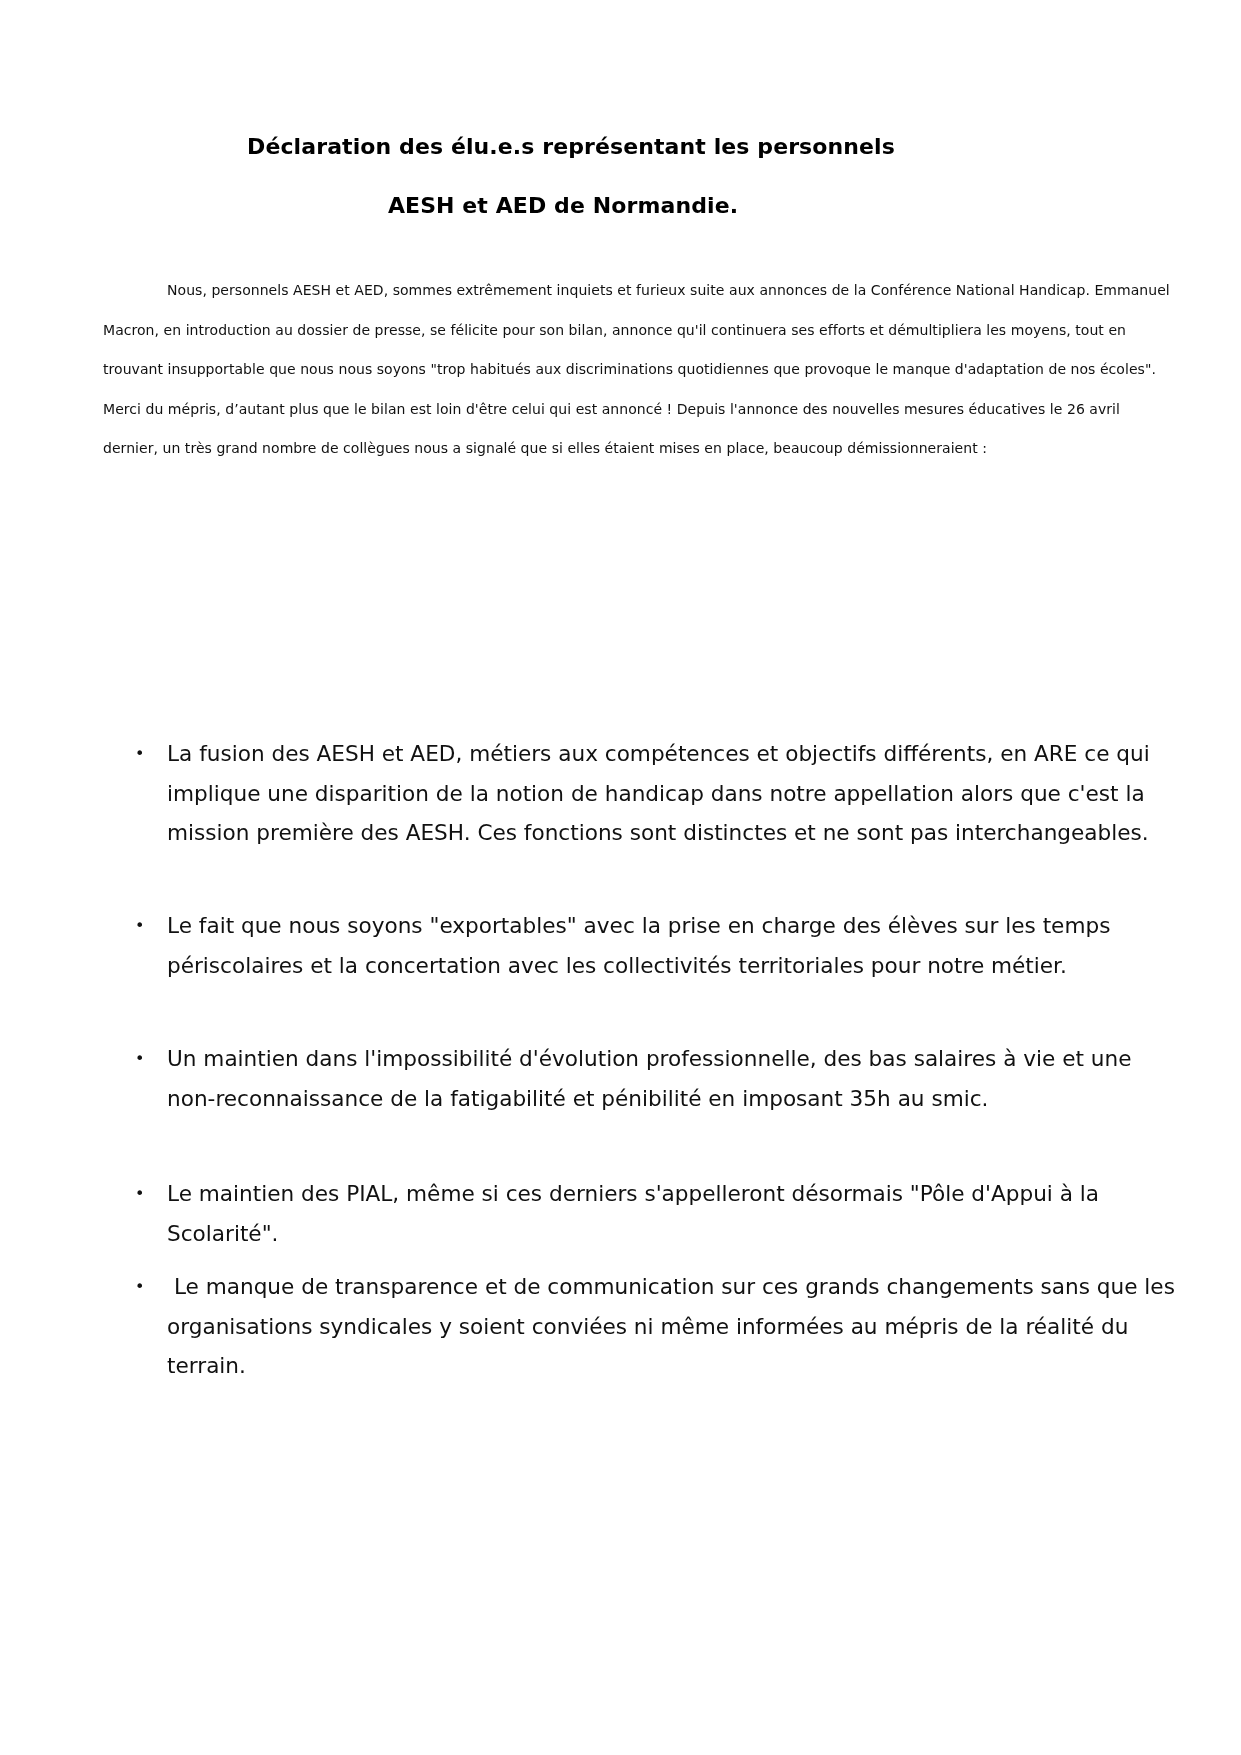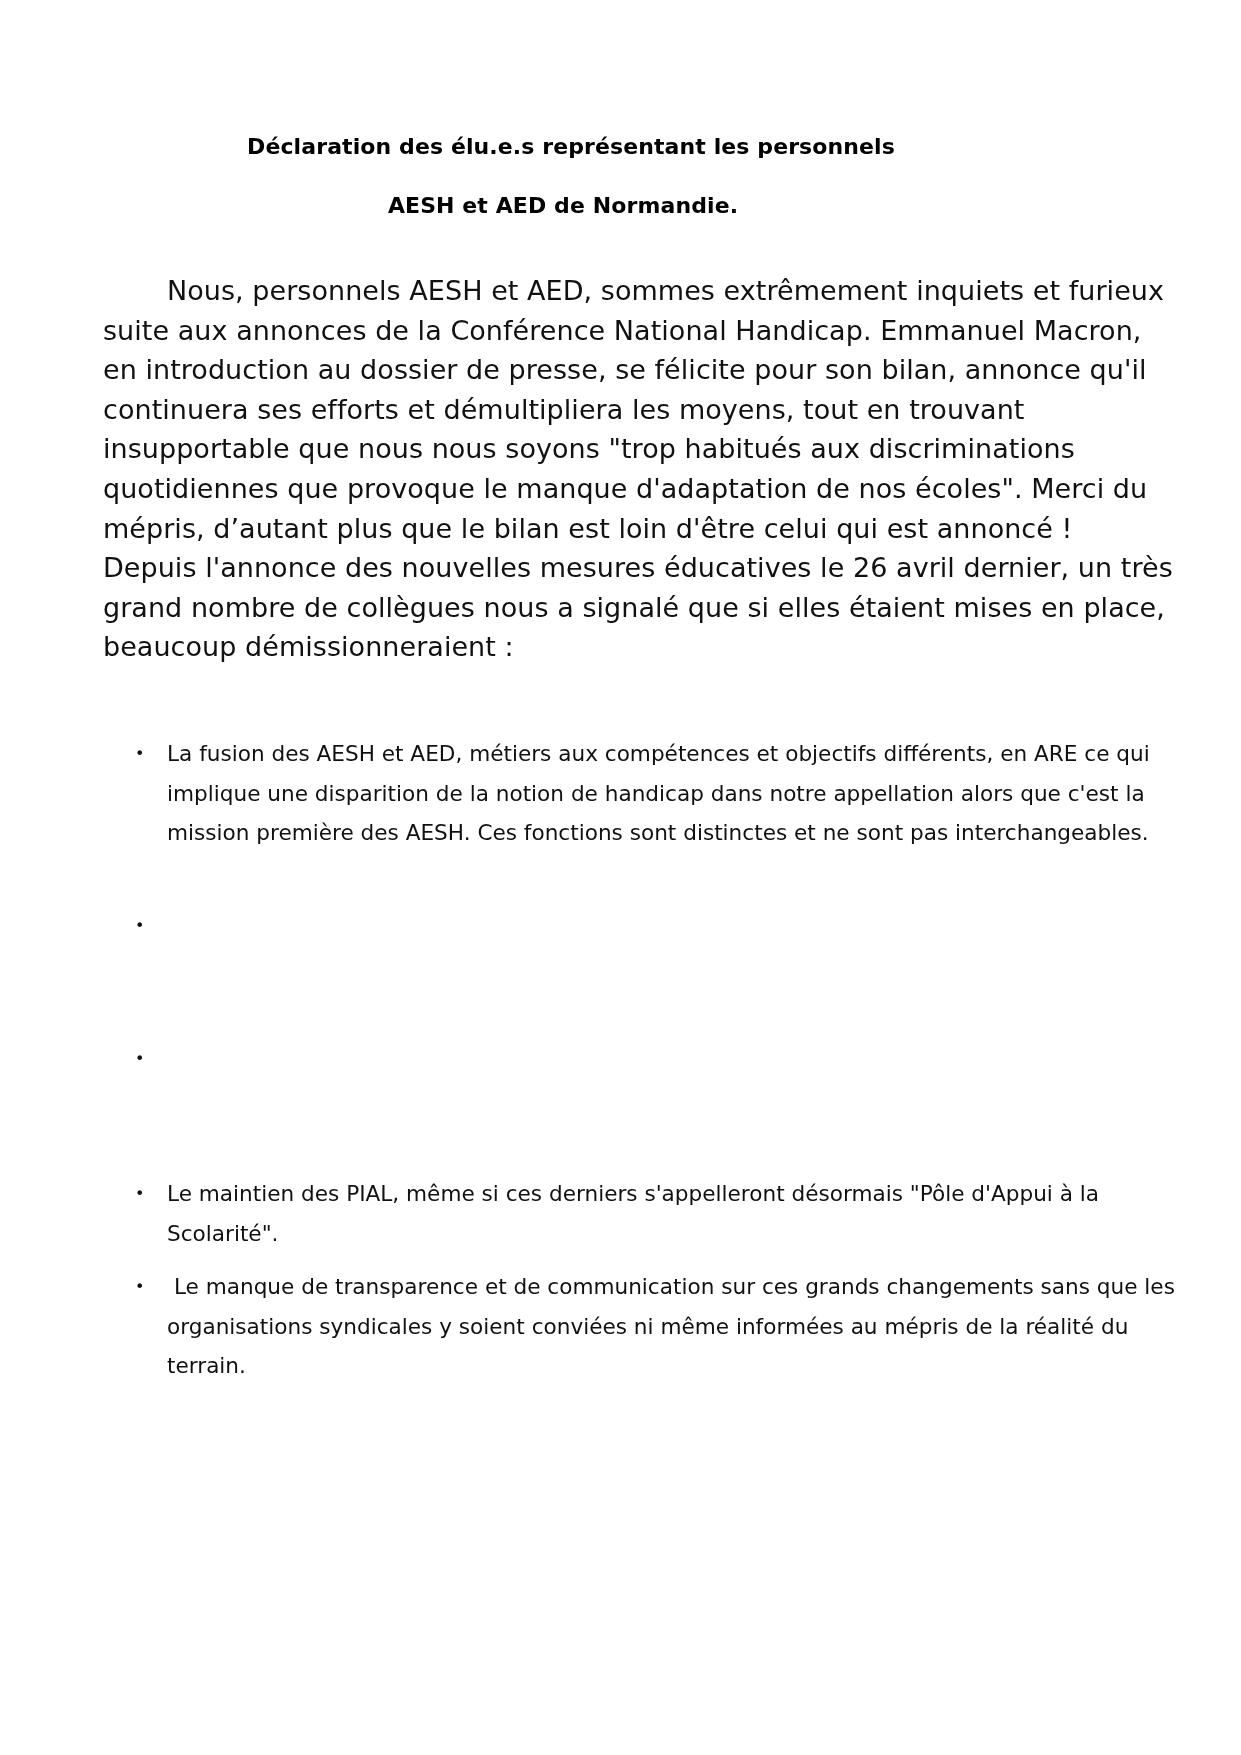--- a/index.html
+++ b/index.html
@@ -30,21 +30,21 @@
     font-size: 22px;
     letter-spacing: 0.1px;
     color: #000;
   }
   .title.l1 { top: 134px; padding-left: 42px; box-sizing: border-box; }
   .title.l2 { top: 193px; padding-left: 26px; box-sizing: border-box; }
   .body-block {
     position: absolute;
     left: 103px;
     width: 1070px;
-    font-size: 27px;
+    font-size: 14px;
     line-height: 39.6px;
     letter-spacing: 0.05px;
     color: #111;
   }
   .para {
     margin: 0;
     text-indent: 64px;
     text-align: left;
   }
   .p1 { top: 271px; }
@@ -92,23 +92,25 @@
   </div>
 
 
   <ul class="bullets">
     <li class="bullet-item b1">
       <span class="bullet-dot">•</span>
       <span>La fusion des AESH et AED, métiers aux compétences et objectifs différents, en ARE ce qui implique une disparition de la notion de handicap dans notre appellation alors que c'est la mission première des AESH. Ces fonctions sont distinctes et ne sont pas interchangeables.</span>
     </li>
     <li class="bullet-item b2">
       <span class="bullet-dot">•</span>
+      <span>Le fait que nous soyons "exportables" avec la prise en charge des élèves sur les temps périscolaires et la concertation avec les collectivités territoriales pour notre métier.</span>
     </li>
     <li class="bullet-item b3">
       <span class="bullet-dot">•</span>
+      <span>Un maintien dans l'impossibilité d'évolution professionnelle, des bas salaires à vie et une non-reconnaissance de la fatigabilité et pénibilité en imposant 35h au smic.</span>
     </li>
     <li class="bullet-item b4">
       <span class="bullet-dot">•</span>
       <span>Le maintien des PIAL, même si ces derniers s'appelleront désormais "Pôle d'Appui à la Scolarité".</span>
     </li>
     <li class="bullet-item b5">
       <span class="bullet-dot">•</span>
       <span style="white-space: pre-wrap;"> Le manque de transparence et de communication sur ces grands changements sans que les organisations syndicales y soient conviées ni même informées au mépris de la réalité du terrain.</span>
     </li>
   </ul>

